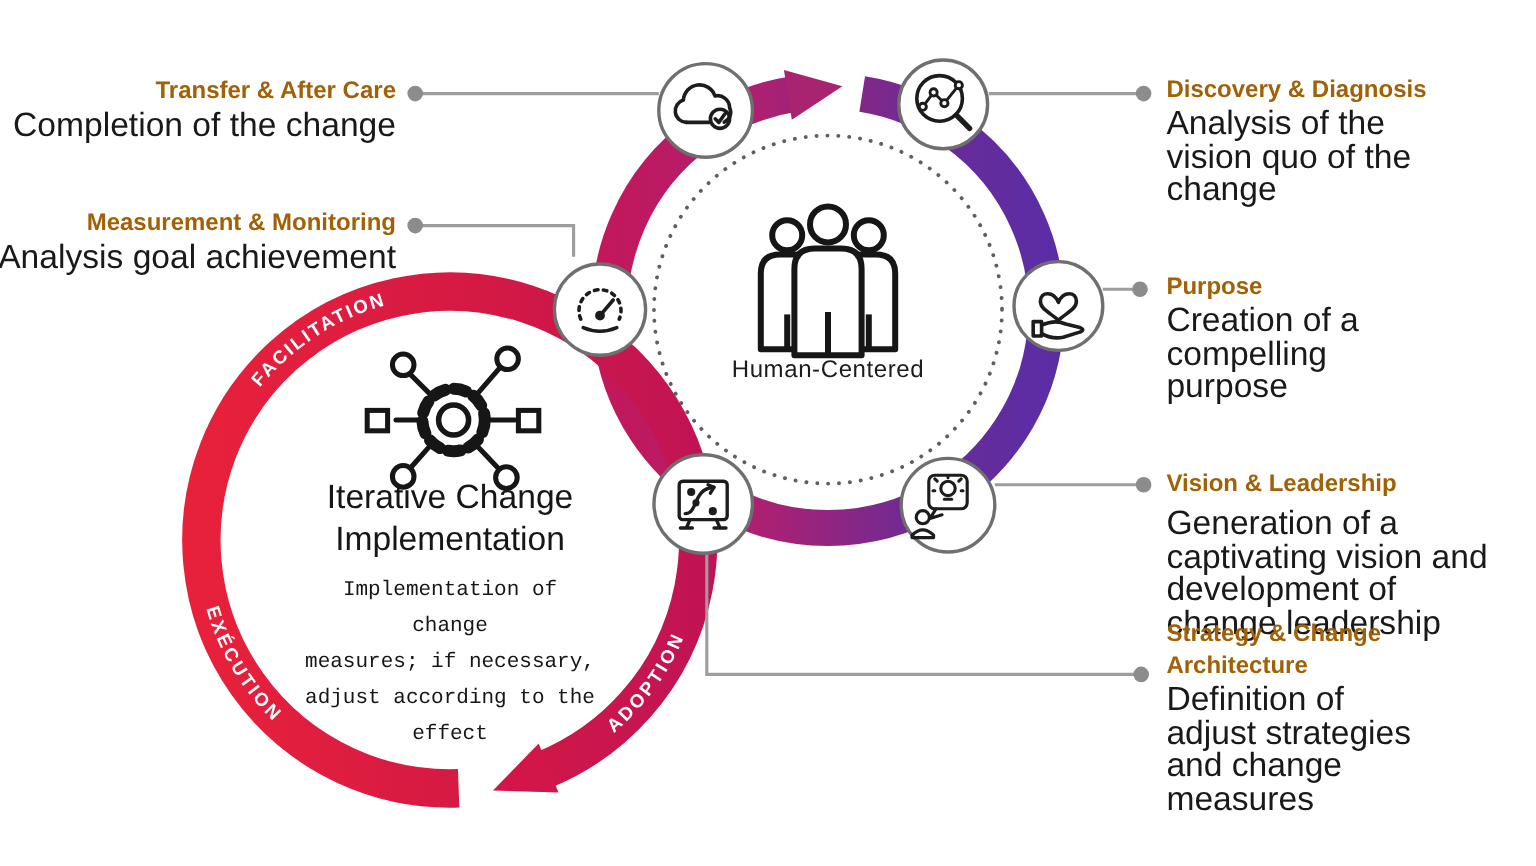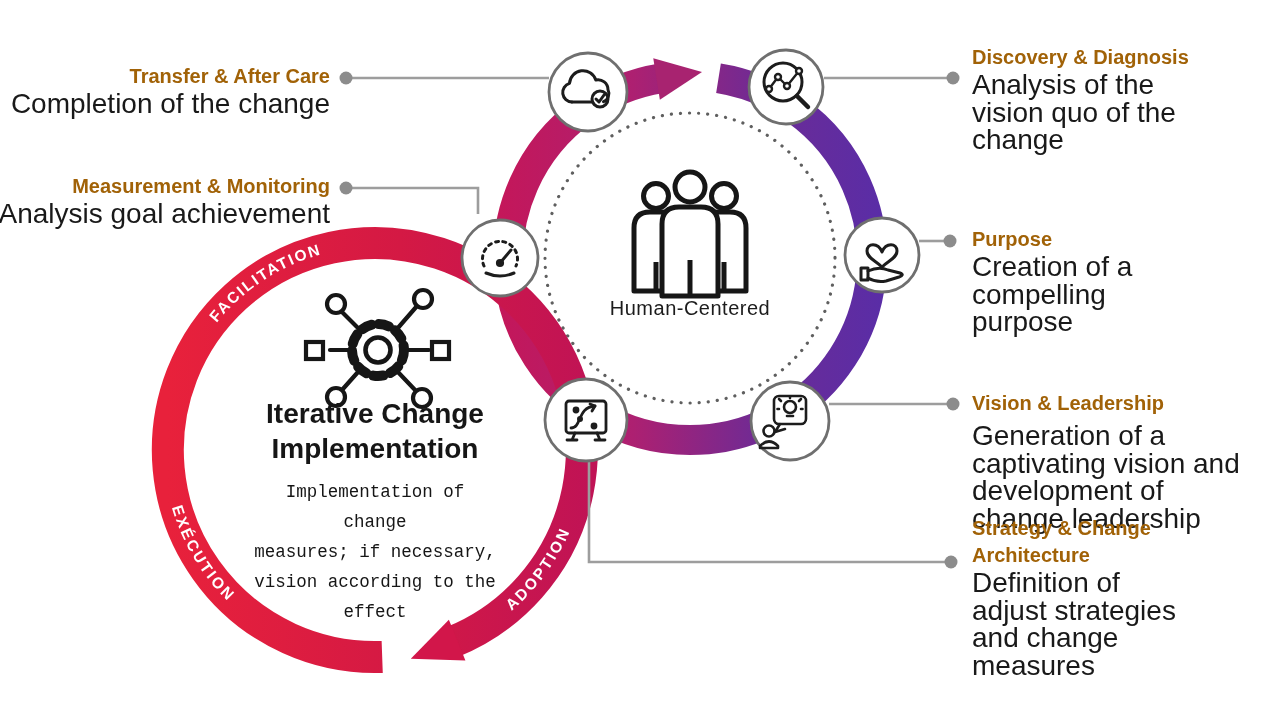--- a/index.html
+++ b/index.html
@@ -9,21 +9,21 @@
 
   .label-block { position:absolute; }
   .label-block.leftcol { right:950px; text-align:right; white-space:nowrap; }
   .label-block.rightcol { left:972px; text-align:left; }
   .lbl-title { font-size:20px; font-weight:bold; color:#a16207; line-height:27px; }
   .lbl-desc  { font-size:28px; color:#191919; line-height:27.5px; }
 
   .hc-label { position:absolute; left:540px; top:297px; width:300px; text-align:center;
               font-size:20px; color:#1c1c1c; letter-spacing:0.5px; }
   .it-title { position:absolute; left:245px; top:396px; width:260px; text-align:center;
-              font-size:28px; color:#161616; line-height:35px;font-weight:bold; }
+              font-size:28px; color:#161616; line-height:35px; }
   .it-desc  { position:absolute; left:250px; top:477px; width:250px; text-align:center;
               font-size:17.5px; color:#161616; line-height:30px;font-family:Liberation Mono, monospace; }
 
   .arc-text { font-size:15.5px; font-weight:bold; fill:#ffffff; letter-spacing:2.2px; }
 </style>
 </head>
 <body>
 
 <div class="stage">
 
@@ -179,21 +179,21 @@
 
   <div class="label-block leftcol" style="top:63px">
     <div class="lbl-title">Transfer &amp; After Care</div>
     <div class="lbl-desc">Completion of the change</div>
   </div>
   <div class="label-block leftcol" style="top:173px">
     <div class="lbl-title">Measurement &amp; Monitoring</div>
     <div class="lbl-desc">Analysis goal achievement</div>
   </div>
 
-  <div class="label-block rightcol" style="top:44px">
+  <div class="label-block rightcol" style="top:62px">
     <div class="lbl-title">Discovery &amp; Diagnosis</div>
     <div class="lbl-desc" style="max-width:215px">Analysis of the vision quo of the change</div>
   </div>
   <div class="label-block rightcol" style="top:390px">
     <div class="lbl-title">Vision &amp; Leadership</div>
     <div class="lbl-desc" style="max-width:272px; margin-top:5px">Generation of a captivating vision and development of change leadership</div>
   </div>
   <div class="label-block rightcol" style="top:226px">
     <div class="lbl-title">Purpose</div>
     <div class="lbl-desc" style="max-width:195px">Creation of a compelling purpose</div>
@@ -205,16 +205,16 @@
 
   <div class="hc-label">Human-Centered</div>
 
   <div class="it-title">
     <div>Iterative Change</div>
     <div>Implementation</div>
   </div>
   <div class="it-desc">
     <div>Implementation of change</div>
     <div>measures; if necessary,</div>
-    <div>vision according to the effect</div>
+    <div>adjust according to the effect</div>
   </div>
 
 </div>
 
 </body></html>

